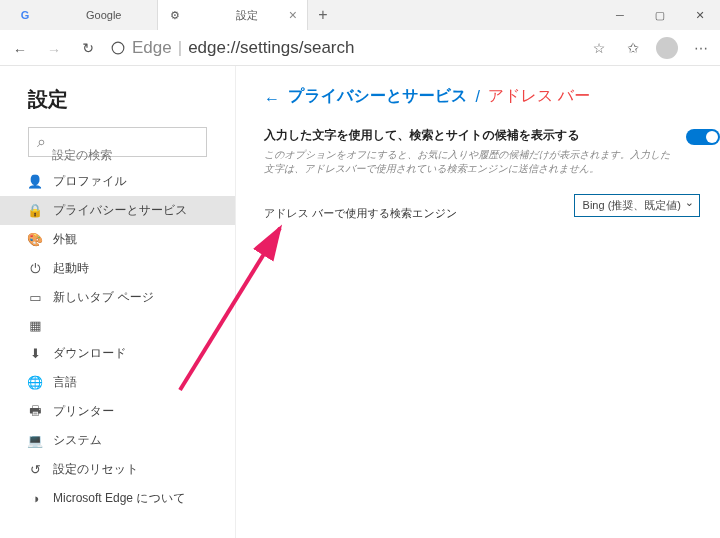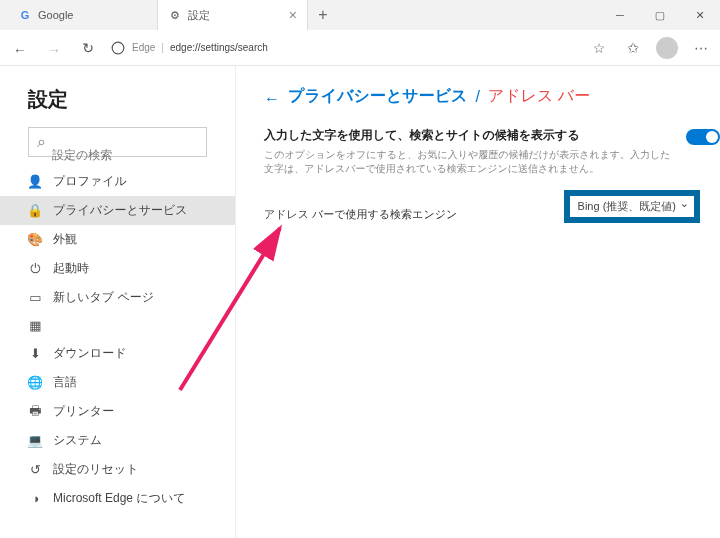--- a/index.html
+++ b/index.html
@@ -3,30 +3,30 @@
 <meta charset="utf-8">
 <style>
 * { margin: 0; padding: 0; box-sizing: border-box; font-family: "Segoe UI", "Meiryo", sans-serif; }
 body { width: 720px; height: 538px; background: #fff; overflow: hidden; position: relative; }
 
 .titlebar { height: 30px; background: #f2f2f2; display: flex; align-items: stretch; }
 .tabs { display: flex; flex: 1; padding-left: 8px; }
 .tab { display: flex; align-items: center; gap: 6px; padding: 0 10px; font-size: 11px; color: #555; border-right: 1px solid #ddd; min-width: 150px; max-width: 160px; position: relative; }
 .tab.active { background: #fff; }
 .tab-favicon { width: 14px; height: 14px; display: inline-flex; align-items: center; justify-content: center; font-size: 11px; }
-.tab-title { flex: 1; white-space: nowrap; overflow: hidden; text-overflow: ellipsis; }
+.tab-title { flex: 1; white-space: nowrap; overflow: hidden; text-overflow: ellipsis; margin-left: 48px; }
 .tab-close { font-size: 14px; color: #888; cursor: pointer; }
 .newtab { width: 30px; display: flex; align-items: center; justify-content: center; font-size: 16px; color: #666; }
 .win-controls { display: flex; }
 .win-btn { width: 40px; display: flex; align-items: center; justify-content: center; color: #555; font-size: 11px; }
 
 .toolbar { height: 36px; background: #fff; border-bottom: 1px solid #e5e5e5; display: flex; align-items: center; padding: 0 8px; gap: 10px; }
 .nav-btn { width: 24px; height: 24px; display: flex; align-items: center; justify-content: center; color: #555; font-size: 14px; }
 .nav-btn.disabled { color: #bbb; }
-.addr { flex: 1; display: flex; align-items: center; gap: 6px; font-size: 10px; color: #666; }
+.addr { flex: 1; display: flex; align-items: center; gap: 6px; font-size: 17px; color: #666; }
 .addr-icon { width: 16px; height: 16px; display: inline-flex; align-items: center; justify-content: center; }
 .addr-prefix { color: #888; }
 .addr-text { color: #444; }
 .tbar-right { display: flex; gap: 12px; align-items: center; }
 .tbar-icon { width: 22px; height: 22px; display: flex; align-items: center; justify-content: center; color: #666; font-size: 14px; }
 .profile-icon { width: 22px; height: 22px; border-radius: 50%; background: #ccc; }
 
 .content { display: flex; height: calc(538px - 30px - 36px); }
 .sidebar { width: 236px; padding: 16px 0 16px 0; border-right: 1px solid #eee; }
 .sidebar-h1 { font-size: 20px; font-weight: 600; padding: 4px 28px 14px; color: #222; }
@@ -40,27 +40,27 @@
 .main { flex: 1; padding: 20px 0 0 28px; position: relative; }
 .breadcrumb { display: flex; align-items: center; gap: 8px; font-size: 16px; margin-bottom: 20px; }
 .bc-back { color: #0078d4; font-size: 16px; }
 .bc-link { color: #0078d4; font-weight: 600; }
 .bc-sep { color: #0078d4; }
 .bc-cur { color: #ef4444; font-weight: 400; }
 
 .setting-title { font-size: 12px; font-weight: 600; color: #222; }
 .setting-row { display: flex; align-items: flex-start; }
 .setting-text { flex: 1; }
-.setting-desc { font-size: 10px; color: #888; margin-top: 4px; line-height: 1.4; padding-right: 10px; }
+.setting-desc { font-size: 10px; color: #888; margin-top: 4px; line-height: 1.4; padding-right: 10px; font-style: italic; }
 .toggle { width: 34px; height: 16px; background: #0078d4; border-radius: 8px; position: relative; flex-shrink: 0; margin-top: 2px; }
 .toggle::after { content: ""; position: absolute; right: 2px; top: 2px; width: 12px; height: 12px; background: #fff; border-radius: 50%; }
 
 .engine-label { font-size: 11px; color: #333; margin-top: 16px; }
 .engine-row { display: flex; align-items: center; justify-content: space-between; padding-right: 20px; margin-top: 14px; }
-.engine-select { border: 6px solid #0369a1; padding: 3px 18px 3px 8px; font-size: 11px; color: #444; position: relative; }
+.engine-select { border: 1px solid #0369a1; padding: 3px 18px 3px 8px; font-size: 11px; color: #444; position: relative; }
 .engine-select::after { content: "⌄"; position: absolute; right: 5px; top: 1px; font-size: 11px; }
 
 .manage-row { display: flex; align-items: center; justify-content: space-between; padding: 14px 18px; margin: 10px 14px 0 -6px; border: 4px solid #e91e63; border-radius: 16px; cursor: pointer; }
 .manage-label { font-size: 12px; color: #222; }
 .manage-arrow { font-size: 14px; color: #666; }
 
 .annot-arrow { position: absolute; left: 150px; top: 210px; pointer-events: none; }
 </style>
 </head>
 <body>

